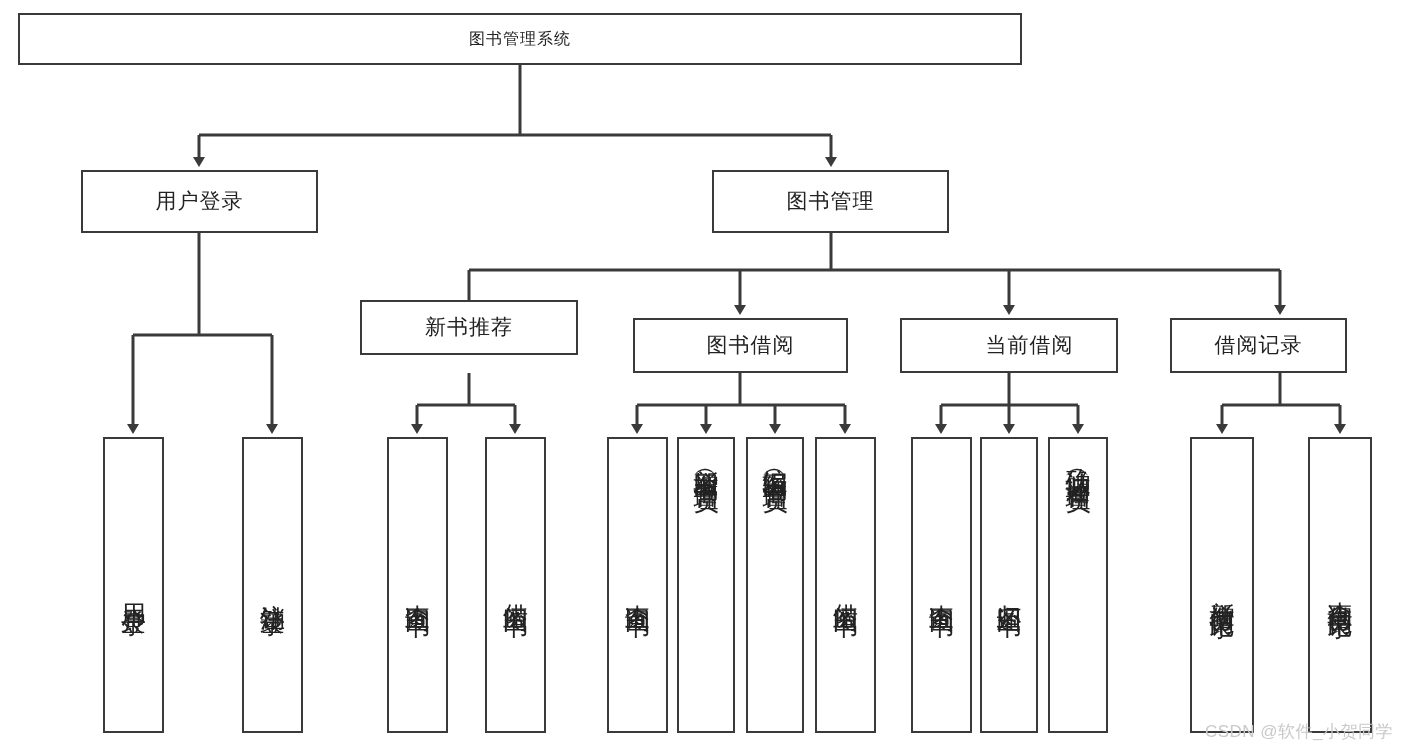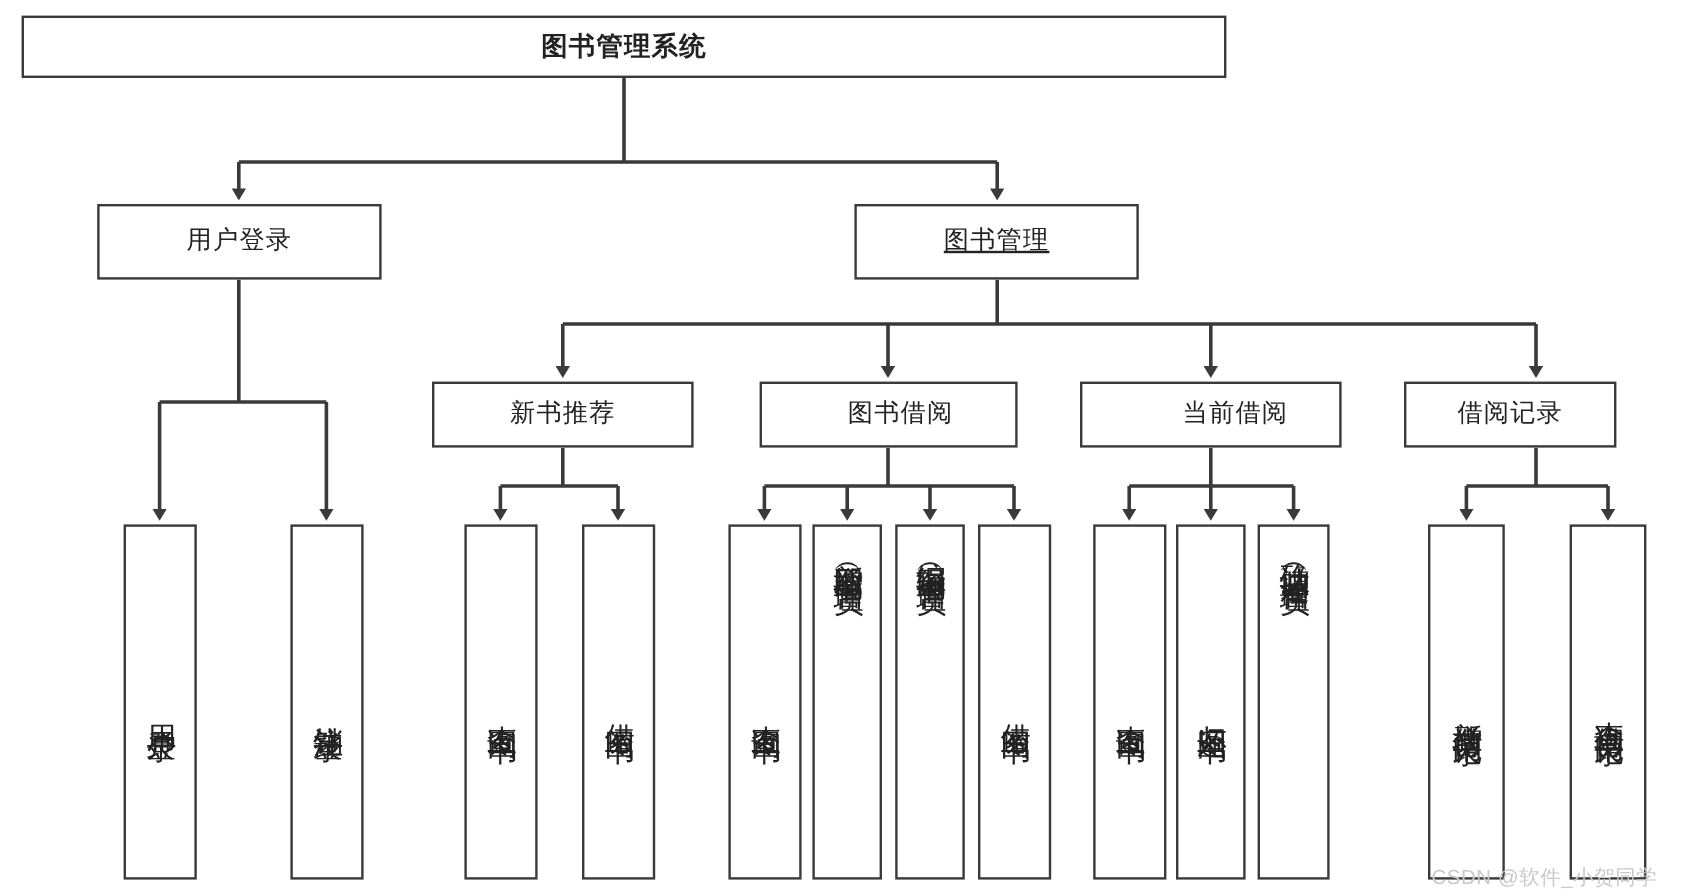--- a/index.html
+++ b/index.html
@@ -41,22 +41,21 @@
     display: block;
     text-align: center;
     line-height: 1.18;
     letter-spacing: 1px;
     white-space: nowrap;
   }
   .node-h .node-label {
     font-size: 21px;
   }
   .node-root .node-label {
-    font-size: 22px;
-    font-weight: bold;
+    font-size: 16px;
   }
   
   .node-v {
     align-items: flex-start;
     padding-top: 10px;
   }
   .node-v .node-label {
     writing-mode: vertical-rl;
     text-orientation: upright;
     font-size: 25px;
@@ -64,21 +63,21 @@
     letter-spacing: 3px;
     white-space: nowrap;
     margin: 0 auto;
   }
   .node-v.center .node-label {
     margin-top: auto;
     margin-bottom: auto;
   }
   #watermark {
     position: absolute;
-    right: 24px;
+    right: 12px;
     bottom: 4px;
     font-size: 17px;
     color: #c9c9c9;
     letter-spacing: 0.5px;
     z-index: 3;
     white-space: nowrap;
     font-family: "Liberation Sans", "DejaVu Sans", sans-serif;
   }
 </style>
 </head>
@@ -136,25 +135,25 @@
     </g>
   </svg>
 
   <div class="node node-h node-root" style="left:18px; top:13px; width:1004px; height:52px;">
     <span class="node-label">图书管理系统</span>
   </div>
 
   <div class="node node-h" style="left:81px; top:170px; width:237px; height:63px;">
     <span class="node-label">用户登录</span>
   </div>
-  <div class="node node-h" style="left:712px; top:170px; width:237px; height:63px;text-decoration:underline;">
+  <div class="node node-h" style="left:712px; top:170px; width:237px; height:63px;">
     <span class="node-label">图书管理</span>
   </div>
 
-  <div class="node node-h" style="left:360px; top:318px; width:218px; height:55px;">
+  <div class="node node-h" style="left:360px; top:300px; width:218px; height:55px;">
     <span class="node-label">新书推荐</span>
   </div>
   <div class="node node-h" style="left:633px; top:318px; width:215px; height:55px;padding-left:20px;">
     <span class="node-label">图书借阅</span>
   </div>
   <div class="node node-h" style="left:900px; top:318px; width:218px; height:55px;padding-left:41px;">
     <span class="node-label">当前借阅</span>
   </div>
   <div class="node node-h" style="left:1170px; top:318px; width:177px; height:55px;">
     <span class="node-label">借阅记录</span>

